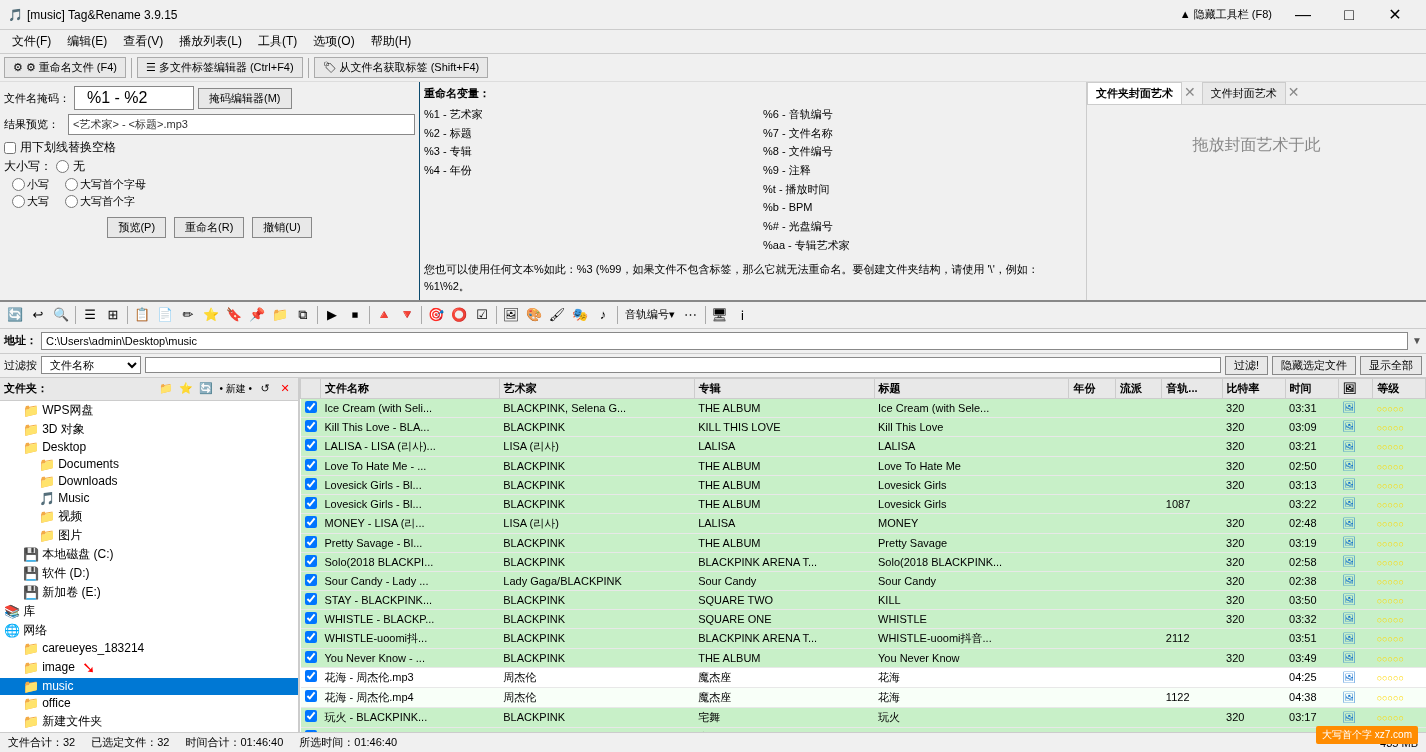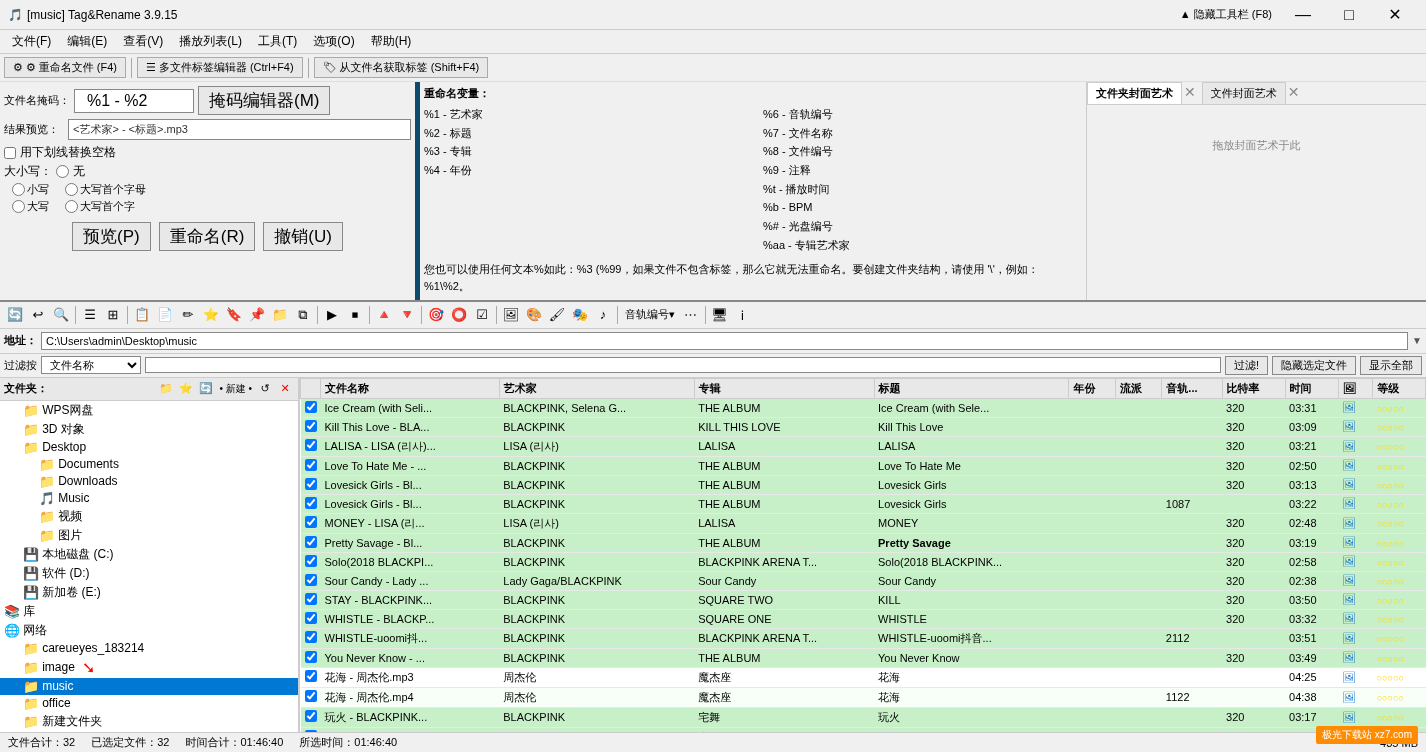--- a/index.html
+++ b/index.html
@@ -13,21 +13,21 @@
     .menubar { background: #f0f0f0; height: 24px; display: flex; align-items: center; padding: 0 4px; border-bottom: 1px solid #ccc; }
     .menu-item { padding: 2px 8px; cursor: pointer; font-size: 12px; }
     .toolbar-row1 { display: flex; align-items: center; padding: 3px 4px; gap: 2px; border-bottom: 1px solid #ddd; }
     .toolbar-btn { padding: 2px 8px; background: #e8e8e8; border: 1px solid #aaa; cursor: pointer; font-size: 11px; display: flex; align-items: center; gap: 3px; white-space: nowrap; }
     .toolbar-separator { width: 1px; height: 20px; background: #aaa; margin: 0 3px; }
     .panel-row { display: flex; align-items: center; margin-bottom: 4px; gap: 4px; }
     .panel-label { font-size: 11px; white-space: nowrap; min-width: 60px; }
     .panel-input { border: 1px solid #888; padding: 2px 12px; font-size: 16px; background: white; }
     .panel-input-wide { width: 120px; }
     .panel-result { background: white; border: 1px solid #888; padding: 2px 4px; font-size: 11px; color: #333; flex: 1; }
-    .panel-btn { padding: 2px 10px; border: 1px solid #888; background: #e8e8e8; cursor: pointer; font-size: 17px; }
+    .panel-btn { padding: 2px 10px; border: 1px solid #888; background: #e8e8e8; cursor: pointer; font-size: 11px; }
     .checkbox-row { display: flex; align-items: center; gap: 4px; margin-bottom: 2px; }
     .radio-item { display: flex; align-items: center; gap: 2px; font-size: 11px; }
 
     
     .toolbar2 { display: flex; align-items: center; padding: 2px 4px; gap: 1px; background: #f0f0f0; border-bottom: 1px solid #ccc; flex-wrap: wrap; }
     .tb2-btn { width: 22px; height: 22px; display: flex; align-items: center; justify-content: center; cursor: pointer; border: 1px solid transparent; font-size: 13px; }
     .tb2-sep { width: 1px; height: 18px; background: #aaa; margin: 0 2px; }
 
     
     .address-bar { display: flex; align-items: center; padding: 3px 4px; background: #f0f0f0; border-bottom: 1px solid #ccc; gap: 4px; }
@@ -61,29 +61,29 @@
     .file-table tr.highlighted { background: #d946ef; }
     .file-table tr.highlighted td { background: #c8f0c8; }
     .checkbox-cell { width: 16px; }
     input[type="checkbox"] { width: 12px; height: 12px; }
 
     
     .status-bar { display: flex; align-items: center; padding: 2px 8px; background: #f0f0f0; border-top: 1px solid #ccc; font-size: 11px; gap: 16px; }
     .cover-tabs { display: flex; border-bottom: 1px solid #ccc; }
     .cover-tab { padding: 3px 8px; font-size: 11px; cursor: pointer; background: #e8e8e8; border: 1px solid #ccc; border-bottom: none; }
     .cover-tab.active { background: white; font-weight: bold; text-align: center; }
-    .cover-content { padding: 8px; font-size: 11px; color: #888; min-height: 80px; display: flex; align-items: center; justify-content: center; }
+    .cover-content { padding: 8px; font-size: 16px; color: #888; min-height: 80px; display: flex; align-items: center; justify-content: center; }
 
     
     .watermark { position: fixed; bottom: 8px; right: 8px; background: #ff8c00; color: white; font-size: 10px; padding: 2px 6px; border-radius: 2px; z-index: 1000; }
 
     .main-container { display: flex; flex-direction: column; height: 752px; }
 
     .top-panels { display: flex; border-bottom: 2px solid #888; }
-    .rename-left { width: 420px; border-right: 5px solid #0c4a6e; padding: 4px; background: #f0f0f0; }
+    .rename-left { width: 420px; border-right: 1px solid #0c4a6e; padding: 4px; background: #f0f0f0; }
     .vars-middle { flex: 1; padding: 4px; background: #f0f0f0; font-size: 11px; }
     .cover-right { width: 340px; background: #f0f0f0; border-left: 1px solid #ccc; }
 
     .vars-table { display: grid; grid-template-columns: 1fr 1fr; gap: 0 20px; font-size: 11px; line-height: 1.7; }
     .vars-note { font-size: 11px; margin-top: 6px; line-height: 1.6; }
 
     .btn-row { display: flex; justify-content: center; gap: 8px; margin-top: 8px; }
 
     .lower-area { display: flex; flex-direction: column; flex: 1; overflow: hidden; }
 
@@ -500,21 +500,21 @@
     <td>320</td>
     <td>02:48</td>
     <td><span style="color:#0066cc; font-size:11px;">🖼</span></td>
     <td><span style="color:#ffd700; font-size:9px;">○○○○○</span></td>
   </tr>
               <tr class="highlighted">
     <td class="checkbox-cell"><input type="checkbox" checked="" style=""></td>
     <td style="max-width:150px; overflow:hidden; text-overflow:ellipsis;">Pretty Savage - Bl...</td>
     <td style="max-width:130px; overflow:hidden; text-overflow:ellipsis;">BLACKPINK</td>
     <td style="max-width:120px; overflow:hidden; text-overflow:ellipsis;">THE ALBUM</td>
-    <td style="max-width:130px; overflow:hidden; text-overflow:ellipsis;font-weight:bold;">Pretty Savage</td>
+    <td style="max-width:130px; overflow:hidden; text-overflow:ellipsis;">Pretty Savage</td>
     <td></td>
     <td></td>
     <td></td>
     <td>320</td>
     <td>03:19</td>
     <td><span style="color:#0066cc; font-size:11px;">🖼</span></td>
     <td><span style="color:#ffd700; font-size:9px;">○○○○○</span></td>
   </tr>
               <tr class="highlighted">
     <td class="checkbox-cell"><input type="checkbox" checked="" style=""></td>
@@ -664,13 +664,13 @@
     <div class="status-bar">
       <span>文件合计：32</span>
       <span>已选定文件：32</span>
       <span>时间合计：01:46:40</span>
       <span>所选时间：01:46:40</span>
       <span style="margin-left:auto;">435 MB</span>
     </div>
   </div>
 </div>
 
-<div class="watermark">极光下载站 xz7.com</div>
+<div class="watermark">大写首个字 xz7.com</div>
 
 </body></html>

